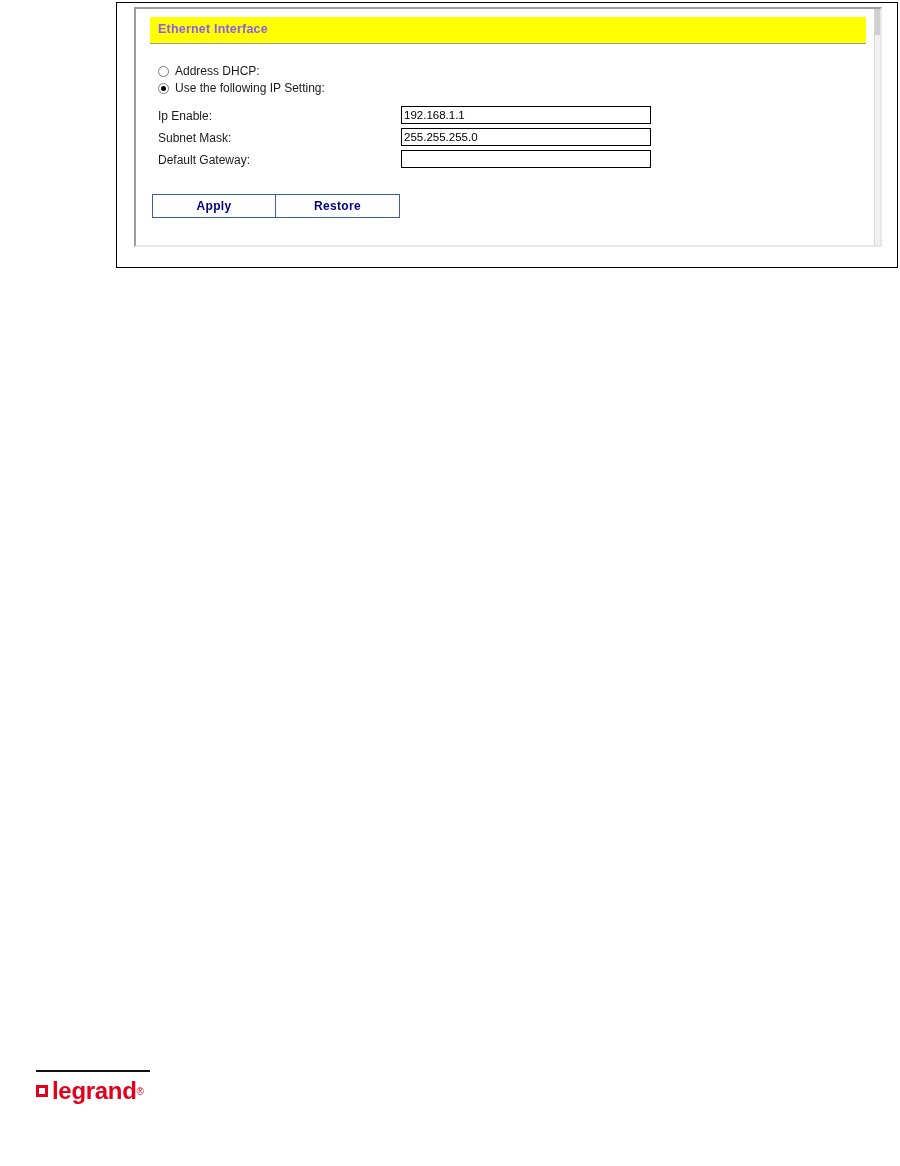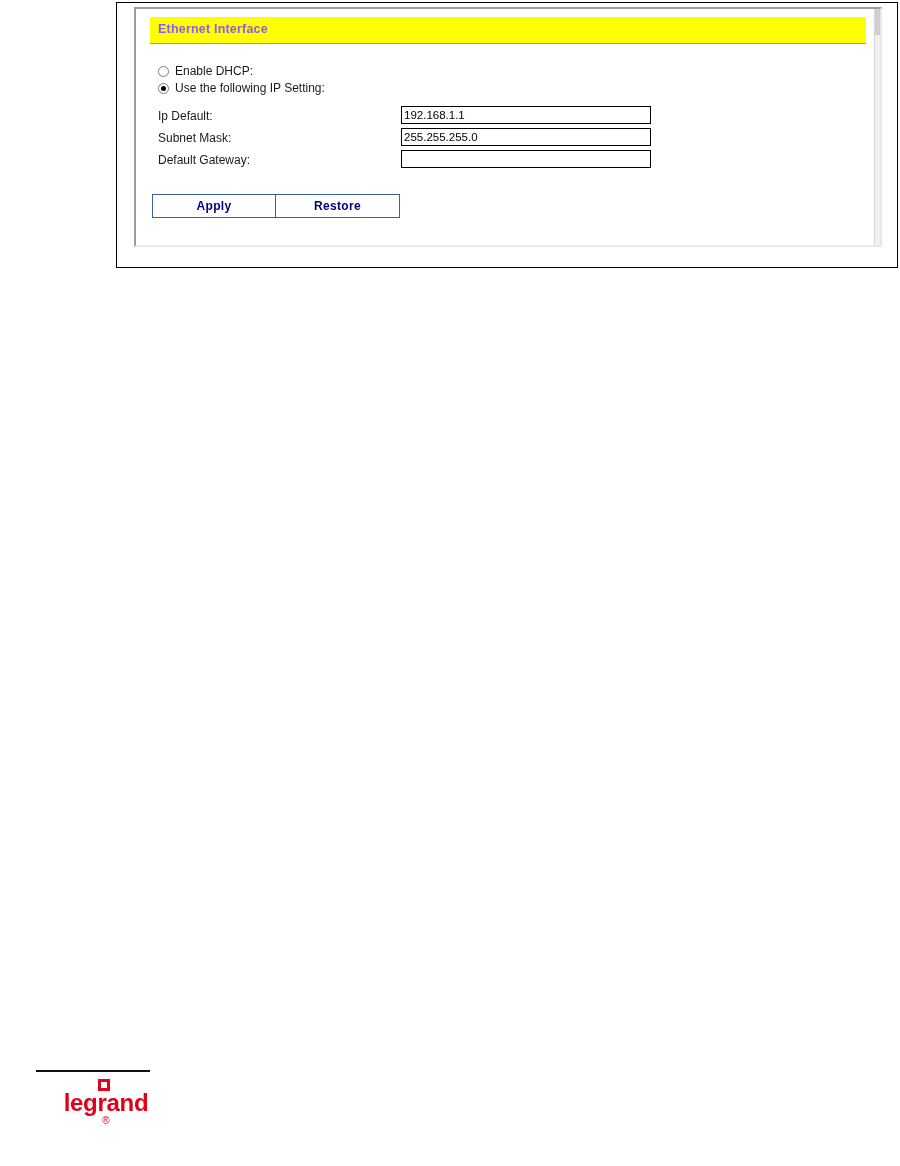--- a/index.html
+++ b/index.html
@@ -223,21 +223,20 @@
   .logo .rule {
     margin-top: 6px;
     width: 114px;
     height: 2px;
     background: #111111;
   }
   .logo .legrand-row {
     margin-top: 7px;
     display: flex;
     align-items: center;
-    flex-direction: column;
   }
   .logo .sq {
     width: 12px;
     height: 12px;
     border: 3px solid #e2001a;
     box-sizing: border-box;
     margin-right: 4px;
   }
   .logo .legrand {
     font-family: "Liberation Sans", sans-serif;
@@ -262,34 +261,34 @@
     <div class="panel-inner">
 
       <div class="content">
 
         <div class="section-header">
           <span class="title">Ethernet Interface</span>
         </div>
 
         <div class="radio-row first">
           <span class="radio"></span>
-          <span class="radio-label">Enable DHCP:</span>
+          <span class="radio-label">Address DHCP:</span>
         </div>
 
         <div class="radio-row">
           <span class="radio">
             <span class="dot"></span>
           </span>
           <span class="radio-label">Use the following IP Setting:</span>
         </div>
 
         <div class="fields">
 
           <div class="field-row">
-            <span class="field-label">Ip Default:</span>
+            <span class="field-label">Ip Enable:</span>
             <input class="field-input" type="text" value="192.168.1.1" style="">
           </div>
 
           <div class="field-row">
             <span class="field-label">Subnet Mask:</span>
             <input class="field-input" type="text" value="255.255.255.0" style="">
           </div>
 
           <div class="field-row">
             <span class="field-label">Default Gateway:</span>

